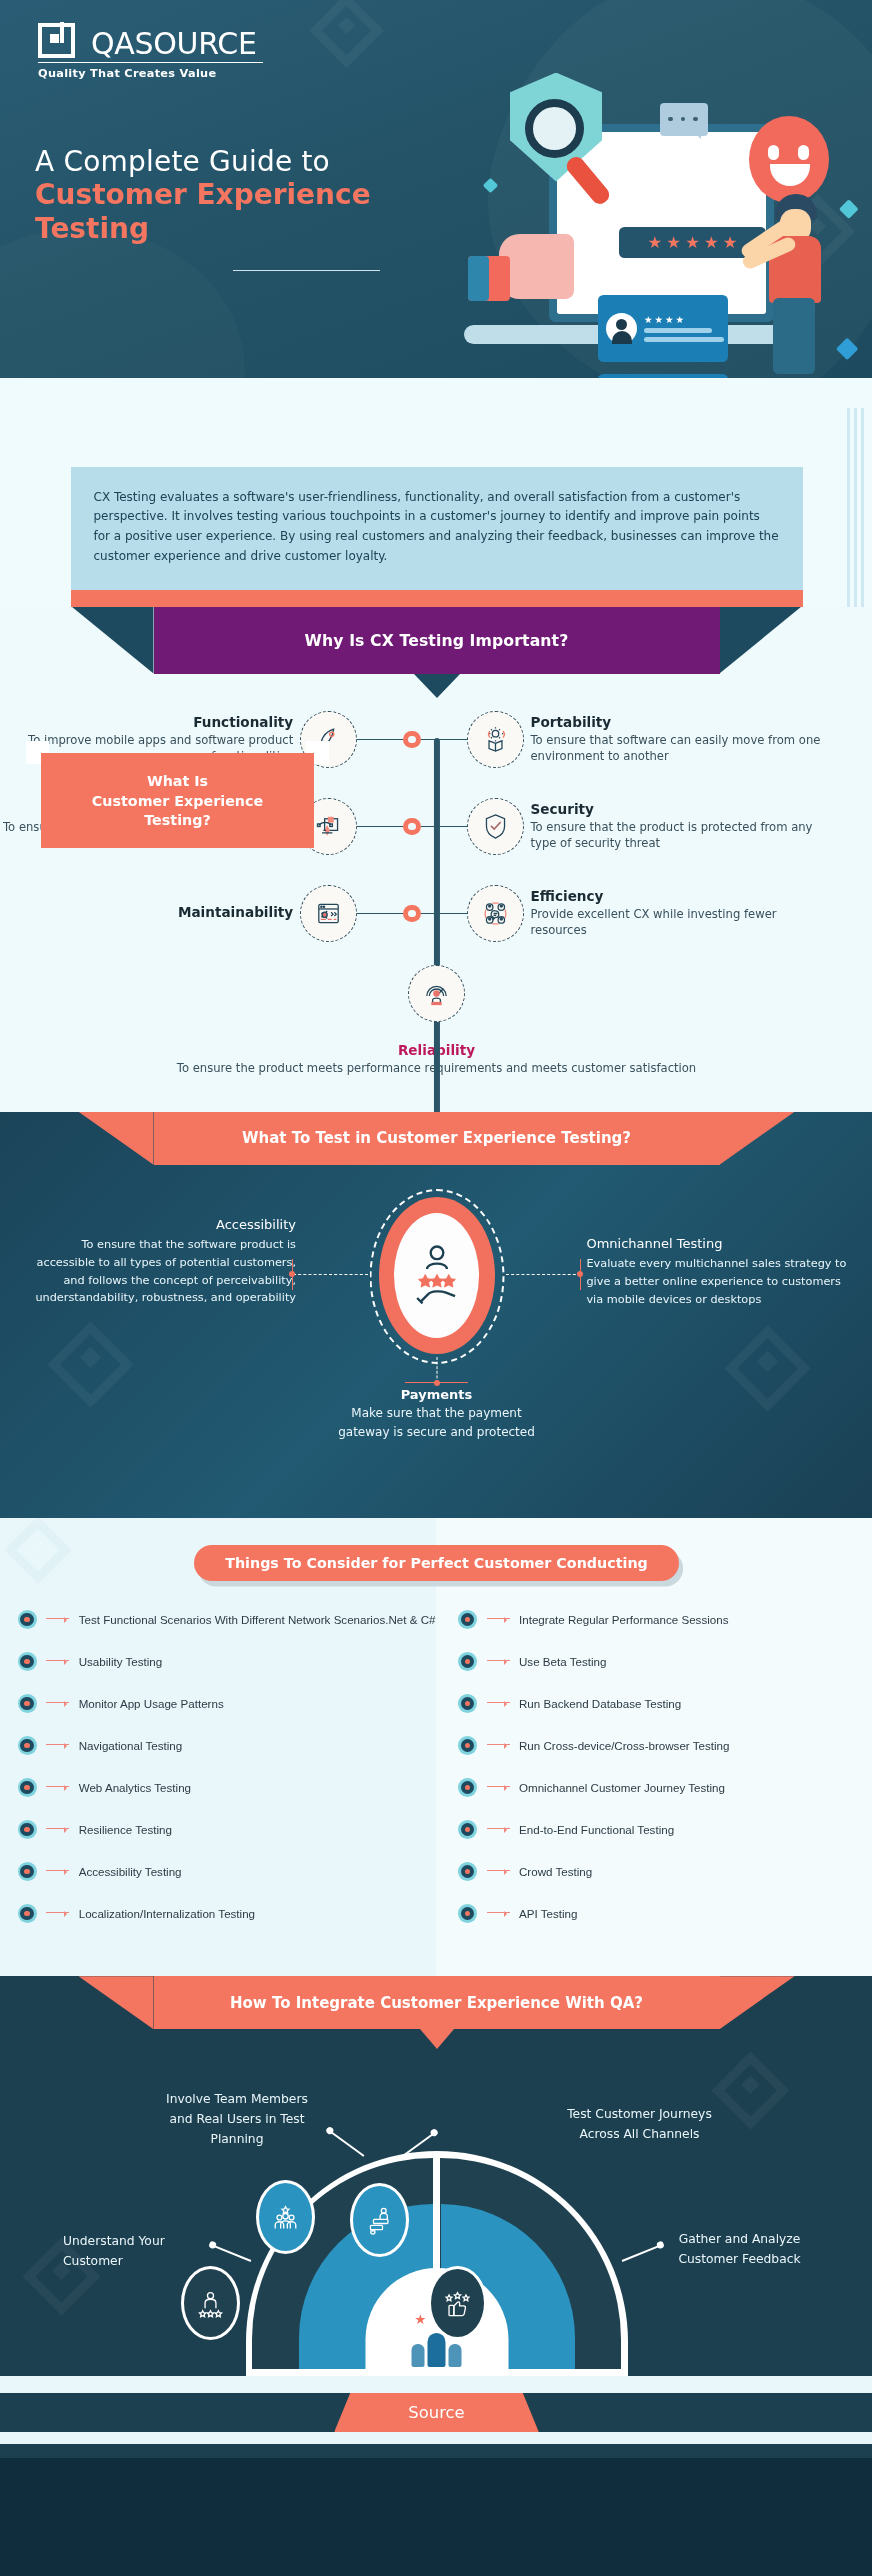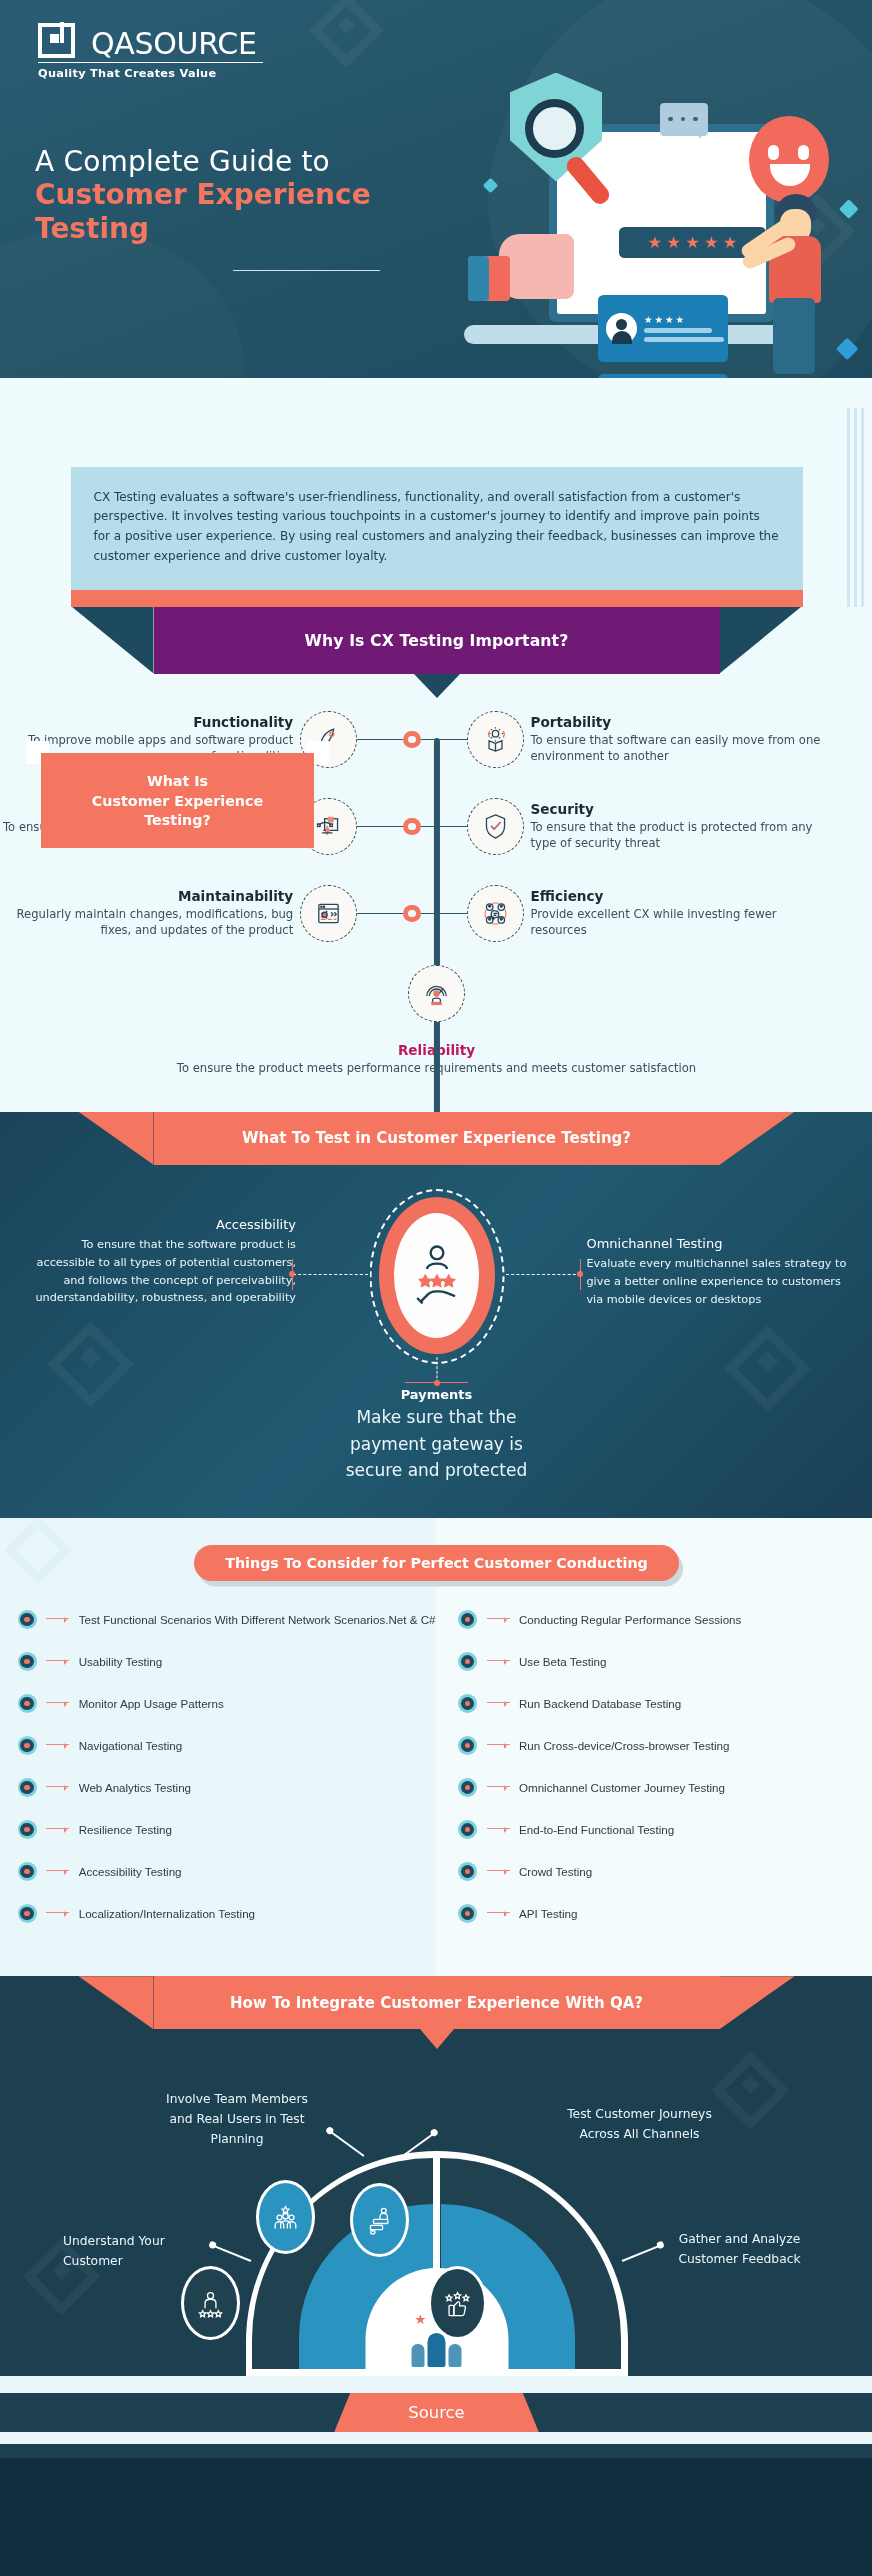--- a/index.html
+++ b/index.html
@@ -259,21 +259,21 @@
     width:135px;height:175px;border-radius:50%;border:2px dashed #ffffff;
   }
   .hub-ico svg{width:56px;height:65px;}
   .side-txt { position:absolute; width: 273px; font-family:"DejaVu Sans",sans-serif; color:#eaf6fa; }
   .side-txt h4 { font-size:13px; font-weight:400; margin-bottom:4.1px; color:#ffffff; }
   .side-txt p { font-size:11.3px; line-height:1.58; }
   .side-left { left: 23px; top: 29px; text-align:right; }
   .side-right{ right: 13.6px; top: 48px; text-align:left; }
   .bot-txt { position:absolute; left:50%; transform:translateX(-50%); top: 199px; width: 205px; text-align:center; color:#eaf6fa; font-family:"DejaVu Sans",sans-serif; }
   .bot-txt h4{ font-size:13px; font-weight:600; margin-bottom:2.7px; color:#fff;}
-  .bot-txt p { font-size:17px; line-height:1.55;}
+  .bot-txt p { font-size:12px; line-height:1.55;}
   .dash-h{ position:absolute; top:86px; height:0; border-top:1.4px dashed #ffffff; }
   .dash-v{ position:absolute; left:50%; transform:translateX(-50%); top:169px; height:26px; border-left:1.4px dashed #ffffff;}
   .tick{ position:absolute; width:1.4px; height:31px; background:#f2705e; }
   .tickdot{ position:absolute; width:6.1px;height:6.1px;border-radius:50%;background:#f2705e;}
 
   
   .light-sec { position:relative; background:#e9f7fb; padding: 27px 0 30px; overflow:hidden; }
   .light-sec .halfwhite{position:absolute;left:436px;top:0;width:436px;height:100%;background:#f3fbfd;}
   .pill-wrap { position:relative; width: 100%; display:flex; justify-content:center; }
   .pill {
@@ -534,21 +534,20 @@
         </div>
         <div class="txt right">
           <h4>Security</h4>
           <p>To ensure that the product is protected from any type of security threat</p>
         </div>
       </div>
 
       <div class="why-row">
         <div class="txt left">
           <h4>Maintainability</h4>
-          <p>Regularly maintain changes, modifications, bug fixes, and updates of the product</p>
         </div>
         <div class="ico">
           <svg viewBox="0 0 48 48" fill="none" stroke="#23475a" stroke-width="2">
             <rect x="9" y="10" width="30" height="28" rx="2"></rect>
             <path d="M9 17h30"></path>
             <circle cx="13" cy="13.5" r="1" fill="#23475a"></circle>
               <circle cx="17" cy="13.5" r="1" fill="#23475a"></circle>
             <circle cx="18" cy="26" r="4" fill="#e8736a" stroke="#23475a"></circle>
             <path d="M13 24h3M13 29h3M20 22l2-2M20 30l2 2"></path>
             <path d="M28 22l3 3-3 3M33 22l3 3-3 3" stroke="#23475a"></path>
@@ -739,21 +738,21 @@
       </div>
 
       <div class="col right">
         <div class="li">
           <span class="bullet">
               <i class="o"></i>
               <i class="m"></i>
               <i class="i"></i>
             </span>
           <span class="arrow"></span>
-          <span class="t">Conducting Regular Performance Sessions</span>
+          <span class="t">Integrate Regular Performance Sessions</span>
         </div>
         <div class="li">
           <span class="bullet">
               <i class="o"></i>
               <i class="m"></i>
               <i class="i"></i>
             </span>
           <span class="arrow"></span>
           <span class="t">Use Beta Testing</span>
         </div>

